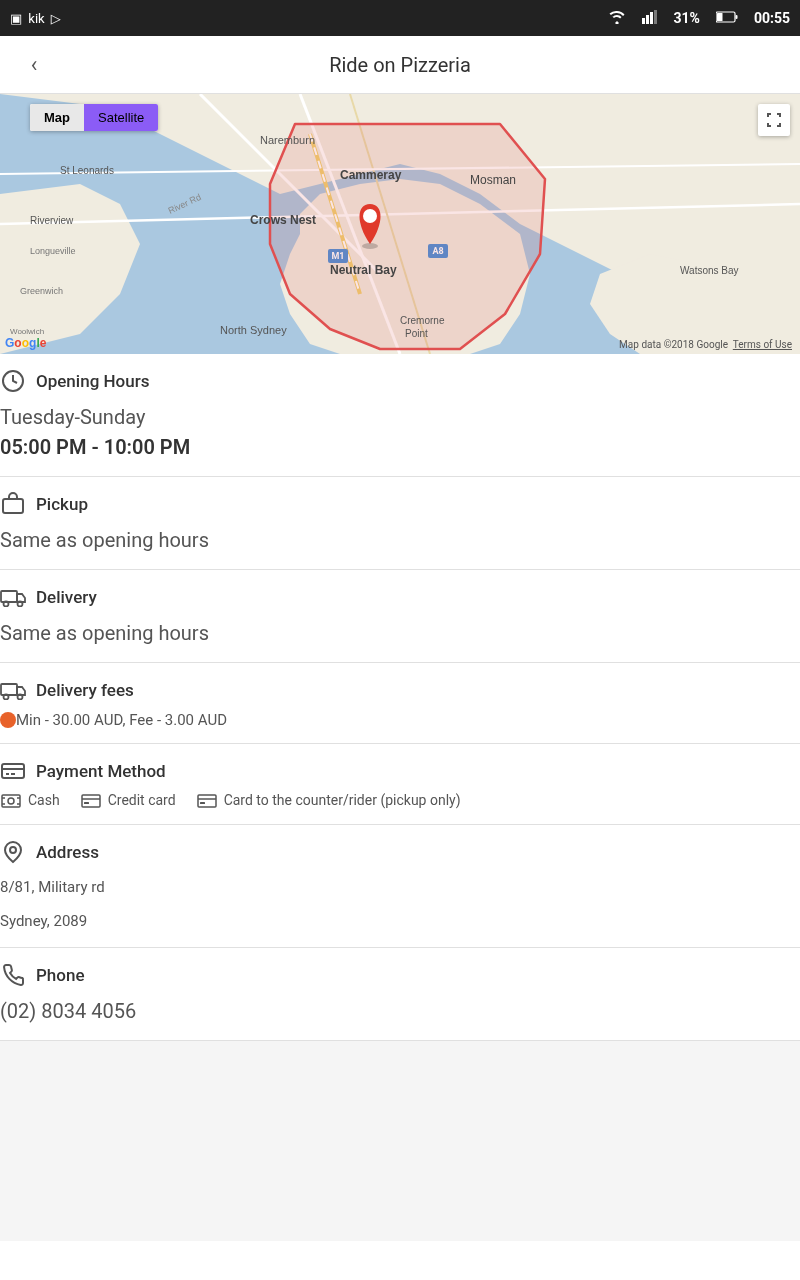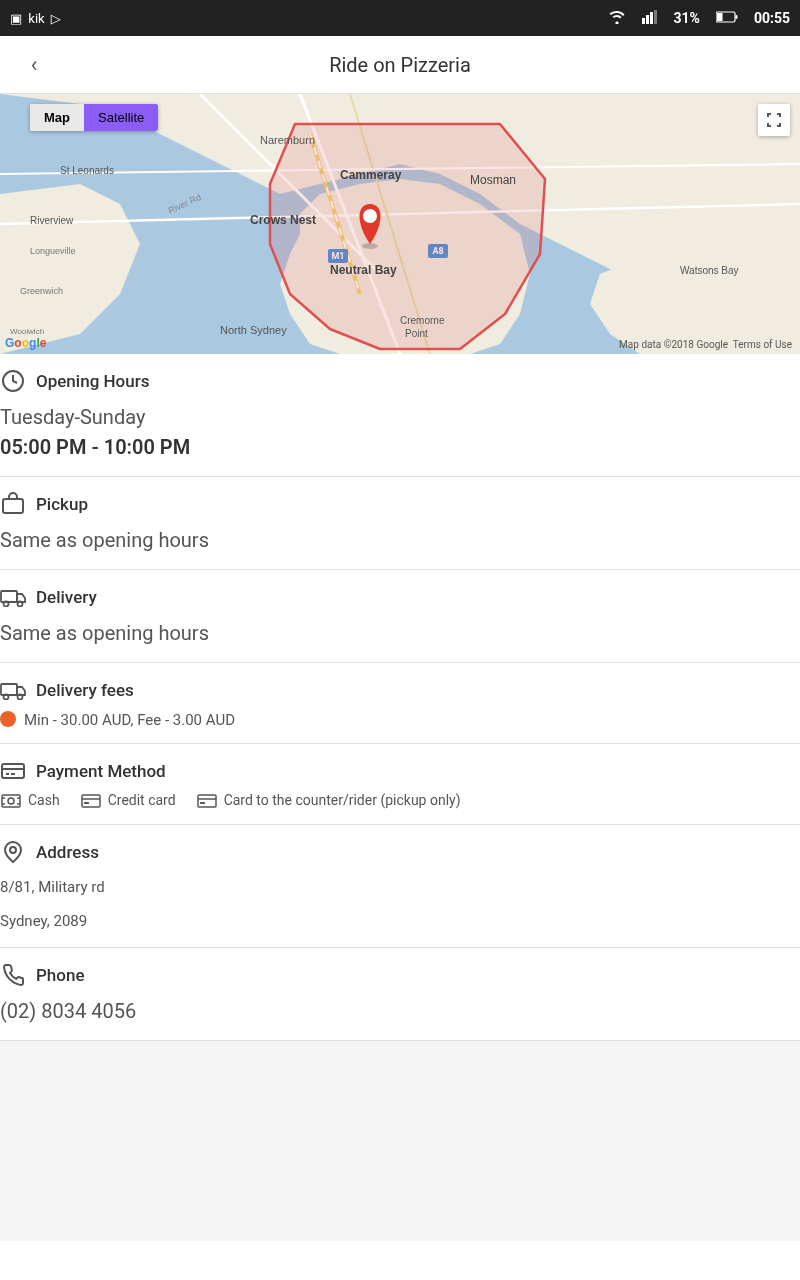--- a/index.html
+++ b/index.html
@@ -39,21 +39,21 @@
     
     .content { padding: 0 0; }
     .section { padding: 14px 0; border-bottom: 1px solid #e0e0e0; }
     .section-header { display: flex; align-items: center; gap: 10px; margin-bottom: 8px; }
     .section-title { font-size: 17px; font-weight: 500; color: #333; }
     .section-icon { width: 26px; height: 26px; display: flex; align-items: center; justify-content: center; }
     .section-text { font-size: 20px; color: #555; line-height: 1.5; }
     .bold-text { font-weight: 600; color: #333; }
 
     
-    .fee-row { display: flex; gap: 8px; margin-top: 4px; }
+    .fee-row { display: flex; align-items: center; margin-top: 4px; }
     .fee-dot { width: 16px; height: 16px; border-radius: 50%; background: #e8622a; flex-shrink: 0; }
     .fee-text { font-size: 15px; color: #555; }
 
     
     .payment-methods { display: flex; gap: 20px; flex-wrap: wrap; margin-top: 6px; }
     .payment-item { display: flex; align-items: flex-start; gap: 6px; font-size: 14px; color: #555; }
     .payment-icon { width: 22px; height: 18px; display: inline-flex; align-items: center; justify-content: center; }
 
     
     .address-text { font-size: 15px; color: #555; line-height: 1.6; margin-top: 10px; }
@@ -172,21 +172,21 @@
 
     <text x="170" y="120" font-size="9" fill="#888" font-family="Arial" transform="rotate(-25,170,120)">River Rd</text>
 
     <text x="5" y="253" font-size="12" font-family="Arial" font-weight="bold">
       <tspan fill="#4285f4">G</tspan><tspan fill="#ea4335">o</tspan><tspan fill="#fbbc05">o</tspan><tspan fill="#4285f4">g</tspan><tspan fill="#34a853">l</tspan><tspan fill="#ea4335">e</tspan>
     </text>
   </svg>
 
   <div class="map-credit">
     <span>Map data ©2018 Google</span>&nbsp;
-    <span style="cursor:pointer;">Terms of Use</span>
+    <span style="text-decoration:underline; cursor:pointer;">Terms of Use</span>
   </div>
 </div>
 
 <div class="content">
 
   <div class="section">
     <div class="section-header">
       <div class="section-icon">
         <svg width="24" height="24" viewBox="0 0 24 24" fill="none" stroke="#555" stroke-width="2">
           <circle cx="12" cy="12" r="10"></circle>

